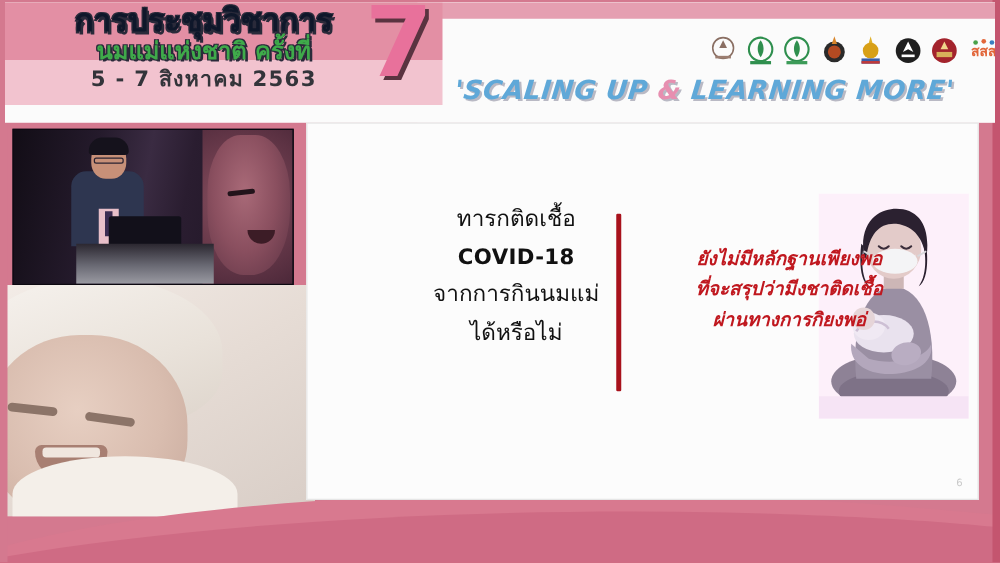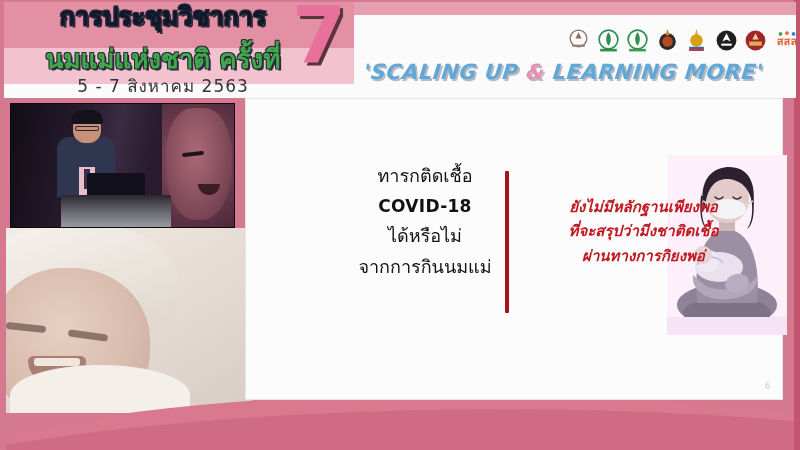--- a/index.html
+++ b/index.html
@@ -27,26 +27,26 @@
     position:absolute; left:14px; top:2px; width:290px;
     text-align:center; line-height:1.05;
   }
   .tt-line1 {
     font-size:25px; font-weight:bold; color:#0f172a;
     -webkit-text-stroke:0px;
     text-shadow:2px 2px 0 #2a2a3a, -1px -1px 0 #2a2a3a, 1px -1px 0 #2a2a3a, -1px 1px 0 #2a2a3a;
     letter-spacing:0px; white-space:nowrap;
   }
   .tt-line2 {
-    font-size:26px; font-weight:bold; color:#3faa4a; margin-top:16px;
+    font-size:19px; font-weight:bold; color:#3faa4a; margin-top:2px;
     text-shadow:2px 2px 0 #2a2a3a, -1px -1px 0 #2a2a3a, 1px -1px 0 #2a2a3a, -1px 1px 0 #2a2a3a;
     white-space:nowrap;
   }
   .tt-date {
-    font-size:17px; font-weight:normal; color:#33343a; margin-top:4px;
+    font-size:17px; font-weight:bold; color:#33343a; margin-top:4px;
     letter-spacing:1px; white-space:nowrap;
   }
   .big-seven {
     position:absolute; left:288px; top:-6px;
     font-size:78px; font-weight:bold; color:#e8719b; line-height:1;
     text-shadow:3px 3px 0 #5a3340;
     font-family:"DejaVu Sans","Liberation Sans",sans-serif;
   }
   .slogan {
     position:absolute; left:360px; top:58px; width:432px;
@@ -60,21 +60,21 @@
   
   .logos { position:absolute; left:562px; top:19px; width:232px; height:32px;
            display:flex; align-items:flex-end; justify-content:space-between; }
   .logo { width:25px; height:25px; position:relative; }
 
   
   .slide {
     position:absolute; left:245px; top:98px; width:538px; height:302px;
     background:#fcfcfc; border:1px solid #e6e6e6;
   }
-  .slide-inner { position:absolute; inset:0;margin-left:12px; }
+  .slide-inner { position:absolute; inset:0; }
 
   .q-block {
     position:absolute; left:72px; top:62px; width:190px;
     text-align:center; color:#111; line-height:1.72; font-size:18px;
   }
   .q-line { white-space:nowrap; }
   .q-line.en { font-weight:bold; font-size:17px; letter-spacing:0.3px; }
 
   .divider {
     position:absolute; left:247px; top:72px; width:4px; height:142px;
@@ -329,22 +329,22 @@
           <path d="M43 50 L36 46" stroke="#d8d8dc" stroke-width="1.6" fill="none"></path>
           <path d="M79 50 L86 46" stroke="#d8d8dc" stroke-width="1.6" fill="none"></path>
 
           <rect x="0" y="162" width="120" height="18" fill="#f6e4f5"></rect>
         </svg>
       </div>
 
       <div class="q-block">
         <div class="q-line">ทารกติดเชื้อ</div>
         <div class="q-line en">COVID-18</div>
+        <div class="q-line">จากการกินนมแม่</div>
         <div class="q-line">ได้หรือไม่</div>
-        <div class="q-line">จากการกินนมแม่</div>
       </div>
 
       <div class="divider"></div>
 
       <div class="a-block">
         <div class="a-line">ยังไม่มีหลักฐานเพียงพอ</div>
         <div class="a-line">ที่จะสรุปว่ามีงชาติดเชื้อ</div>
         <div class="a-line">ผ่านทางการกิยงพอ่</div>
       </div>
 

